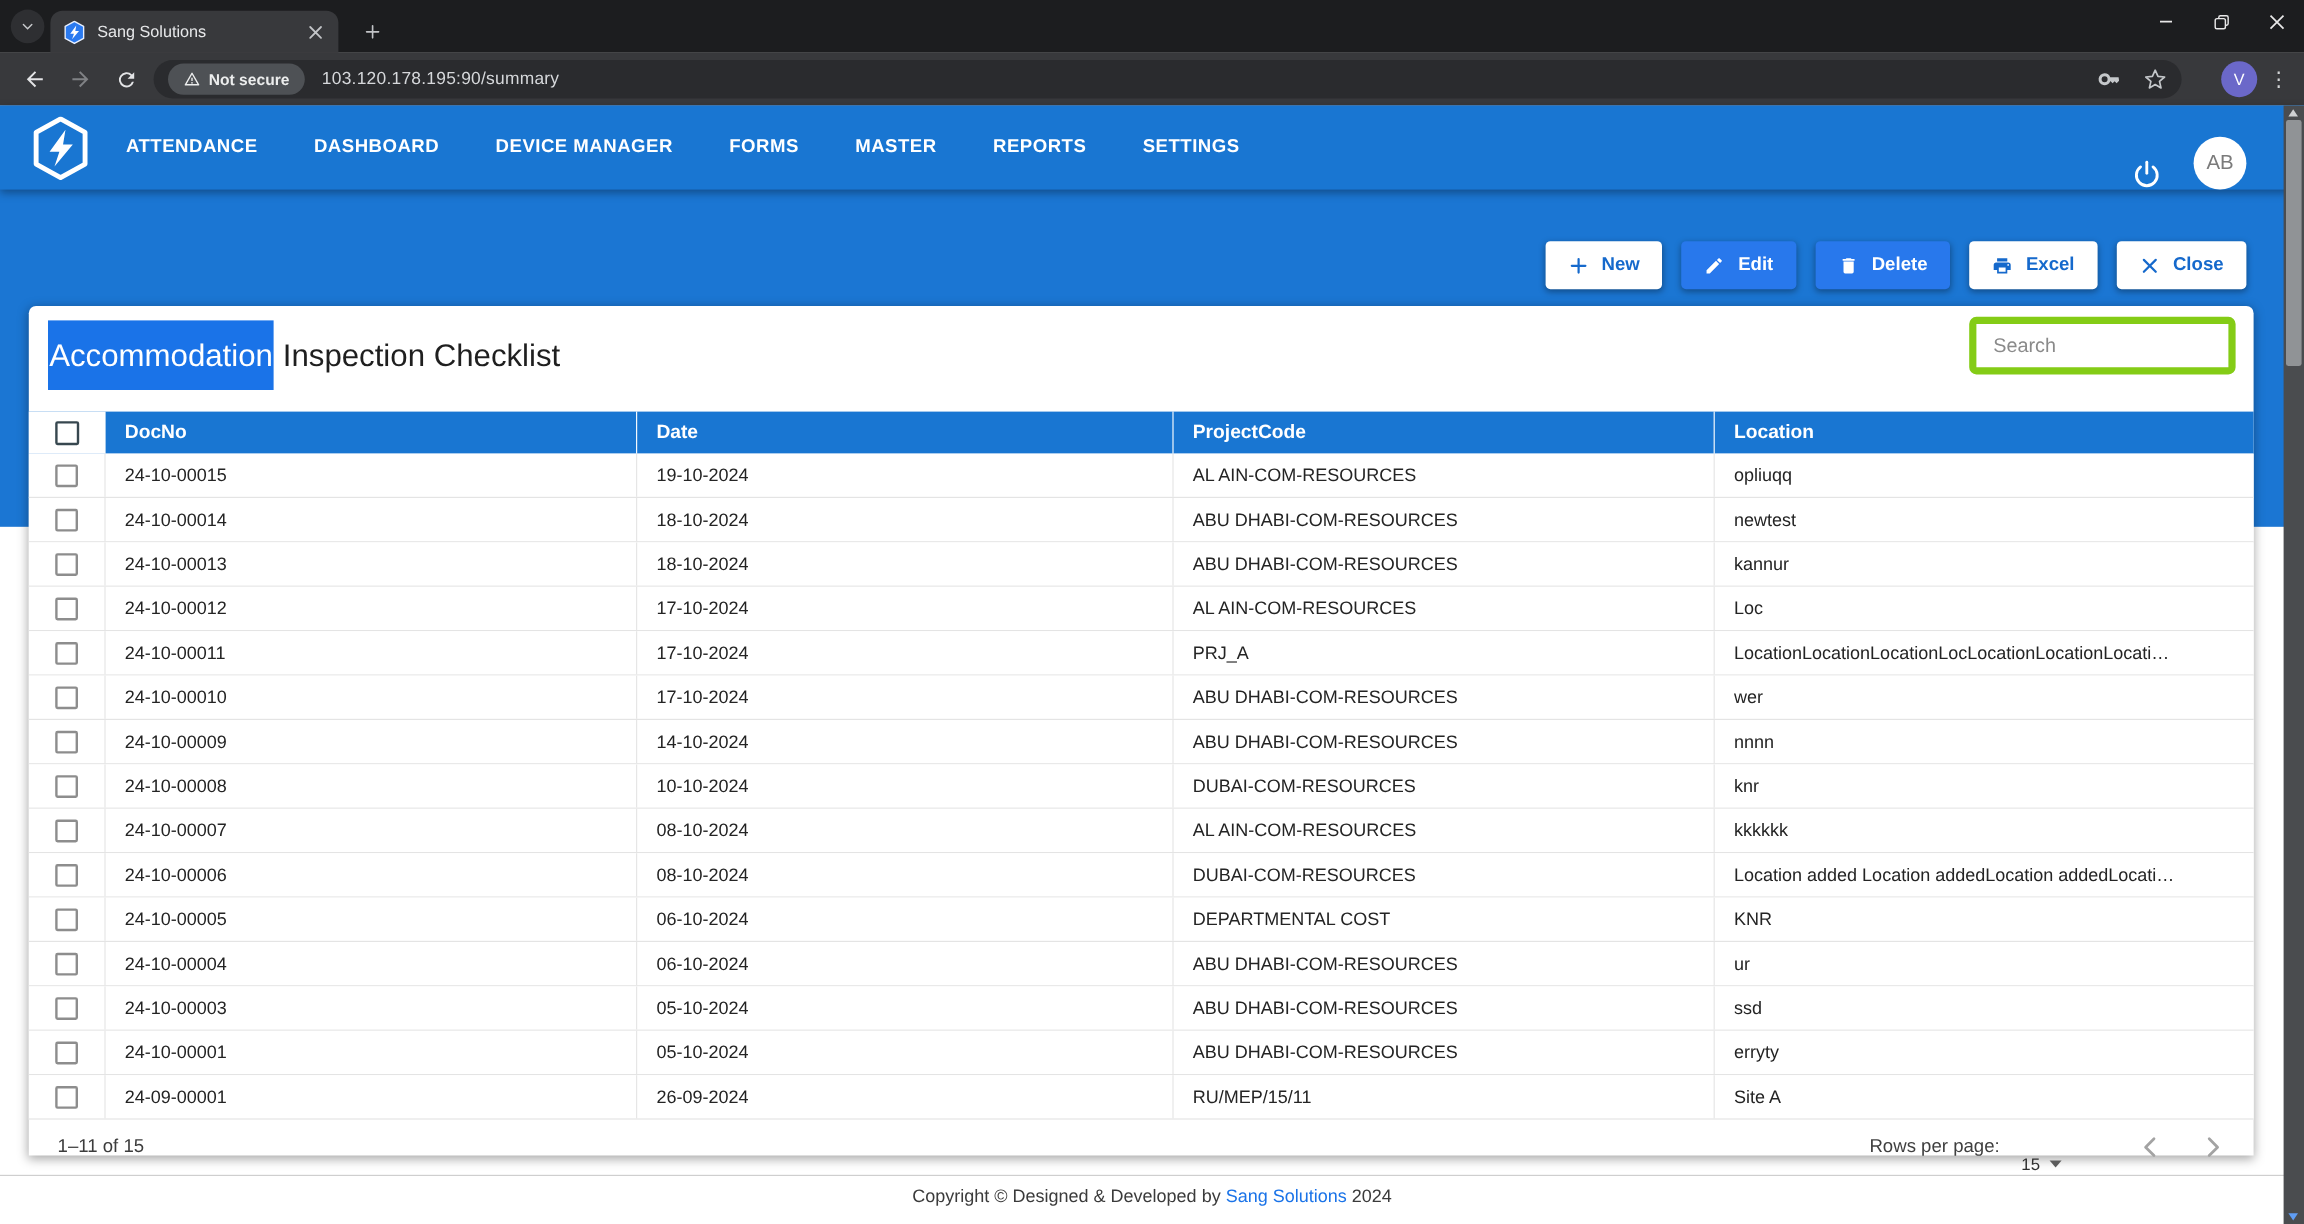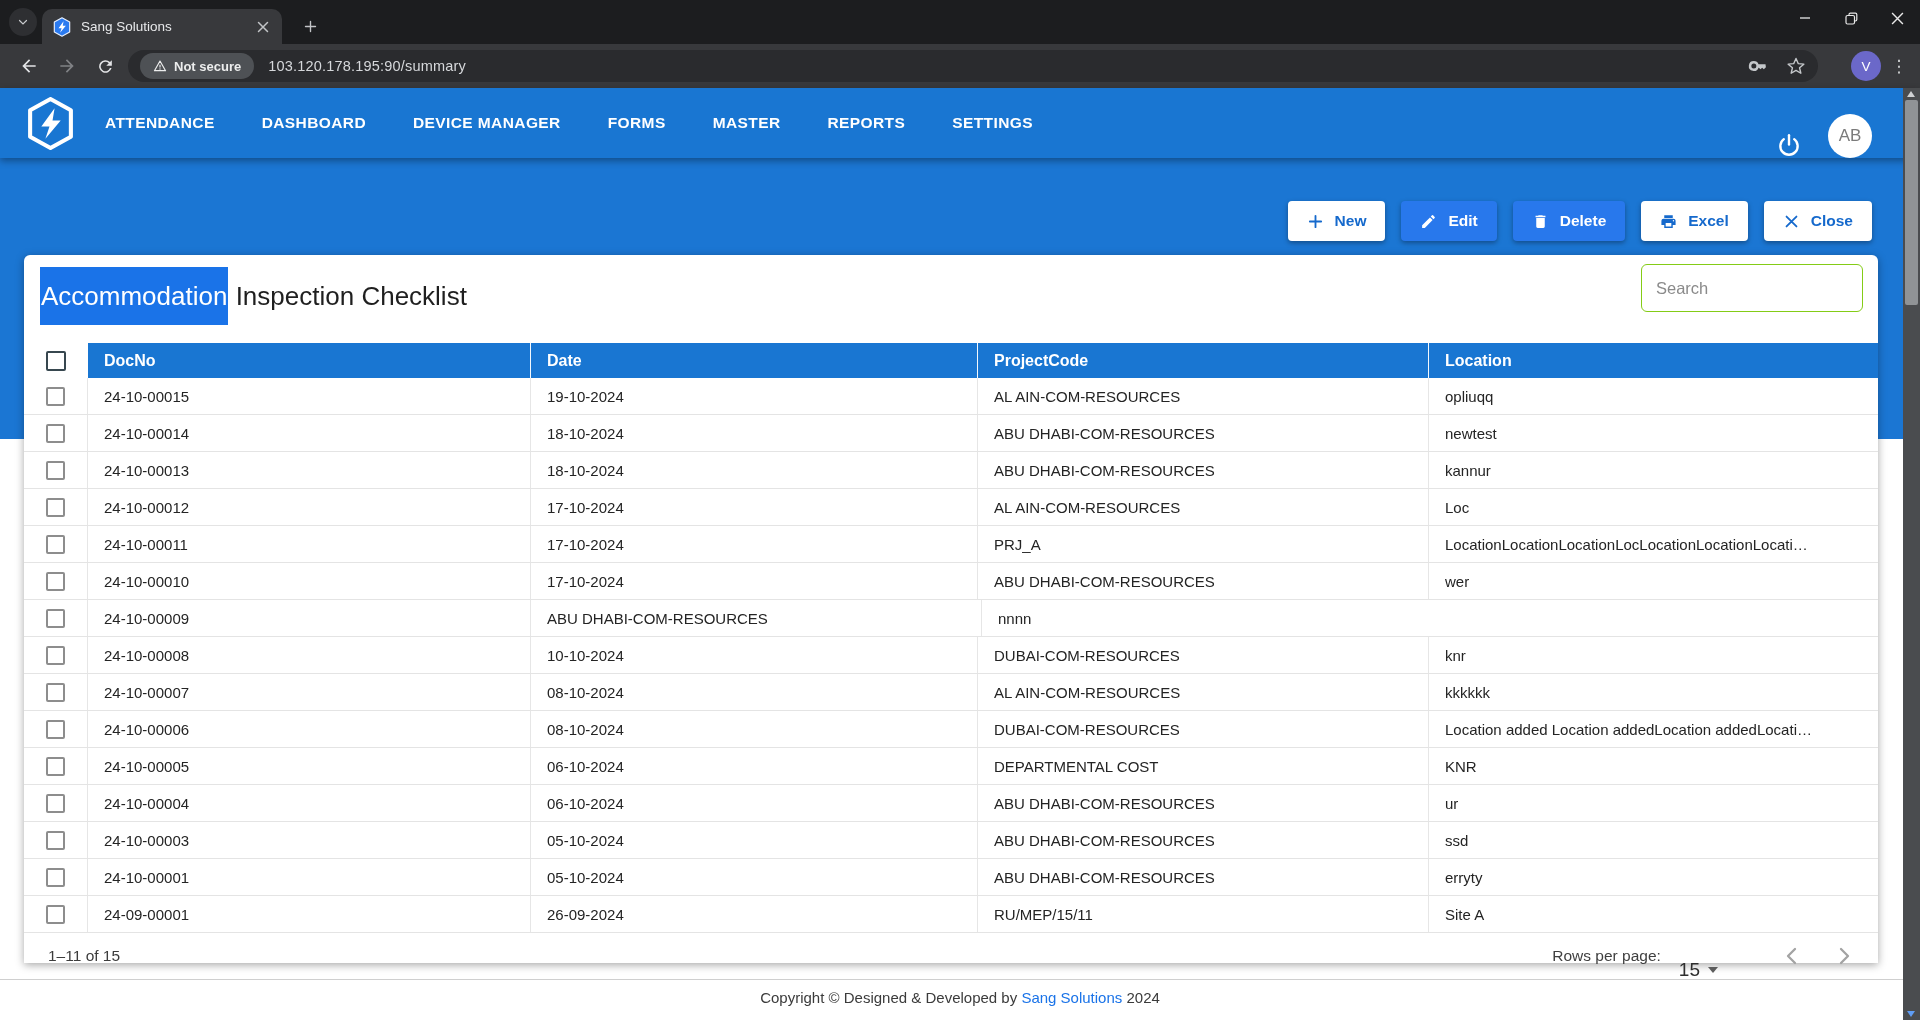--- a/index.html
+++ b/index.html
@@ -51,21 +51,21 @@
        font-size:15.5px;font-weight:700;box-shadow:0 2px 5px rgba(0,0,0,.35);}
   .btn svg{width:17px;height:17px;}
   .btn.light{background:#fff;color:#1569cc;}
   .btn.solid{background:#2878ec;color:#fff;}
 
   .card{position:absolute;left:24px;top:255px;width:1854px;height:708px;background:#fff;
         border-radius:6px 6px 0 0;box-shadow:0 2px 9px rgba(0,0,0,.35);box-sizing:border-box;}
   .titlebar{position:relative;height:88px;}
   .title{position:absolute;left:16px;top:26px;font-size:26px;font-weight:500;color:#1f1f1f;}
   .title .hl{background:#1a73e8;color:#fff;padding:14px 1px;}
-  .search{position:absolute;right:15px;top:9px;width:222px;height:48px;border:1px solid #84cc16;
+  .search{position:absolute;right:15px;top:9px;width:222px;height:48px;border:6px solid #84cc16;
           border-radius:6px;box-sizing:border-box;padding:0 14px;font-size:16.5px;color:#333;
           font-family:"Liberation Sans",sans-serif;outline:none;background:#fff;}
   .search::placeholder{color:#8a8a8a;}
 
   .thead{display:flex;height:35px;background:#1976d2;}
   .th{display:flex;align-items:center;color:#fff;font-size:16px;font-weight:700;
       padding-left:16px;box-sizing:border-box;border-right:1px solid rgba(255,255,255,.95);}
   .th:last-child{border-right:none;}
   .th.cbc{background:#fff;justify-content:center;padding-left:0;border-right:none;}
   .tr{display:flex;height:36px;border-bottom:1px solid #e4e4e4;background:#fff;}
@@ -78,21 +78,21 @@
   .w-date{width:447px;flex:none;}
   .w-proj{width:451px;flex:none;}
   .w-loc{flex:1;}
   .cb{width:19px;height:19px;border:2px solid #8d8d8d;border-radius:2px;background:#fff;box-sizing:border-box;}
   .cb.dark{border-color:#37474f;width:20px;height:20px;}
 
   .pager{position:relative;height:45px;display:flex;align-items:center;}
   .range{margin-left:24px;font-size:15.5px;color:#3c3c3c;}
   .pager-right{position:absolute;right:22px;display:flex;align-items:center;}
   .rpp-label{font-size:15.5px;color:#3f3f3f;}
-  .rpp-sel{display:flex;align-items:center;gap:8px;margin-left:18px;font-size:19px;color:#2e2e2e;margin-top:28px;}
+  .rpp-sel{display:flex;align-items:center;gap:8px;margin-left:18px;font-size:14px;color:#2e2e2e;margin-top:28px;}
   .caret{width:0;height:0;border-left:5px solid transparent;border-right:5px solid transparent;
          border-top:6px solid #5c5c5c;}
   .pchev{width:24px;height:24px;color:#a3a3a3;}
   .pchev.first{margin-left:62px;}
   .pchev + .pchev{margin-left:28px;}
 
   .page-footer{position:absolute;left:0;top:979px;width:1920px;border-top:1px solid #cfcfcf;
                padding-top:9px;text-align:center;font-size:15px;color:#3b3b3b;}
   .page-footer .lnk{color:#1a73e8;}
 
@@ -322,20 +322,21 @@
         <div class="td w-date">17-10-2024</div>
         <div class="td w-proj">ABU DHABI-COM-RESOURCES</div>
         <div class="td w-loc">wer</div>
       </div>
 
       <div class="tr">
         <div class="td cbc w-cb">
           <span class="cb"></span>
         </div>
         <div class="td w-doc">24-10-00009</div>
+        <div class="td w-date">14-10-2024</div>
         <div class="td w-proj">ABU DHABI-COM-RESOURCES</div>
         <div class="td w-loc">nnnn</div>
       </div>
 
       <div class="tr">
         <div class="td cbc w-cb">
           <span class="cb"></span>
         </div>
         <div class="td w-doc">24-10-00008</div>
         <div class="td w-date">10-10-2024</div>

